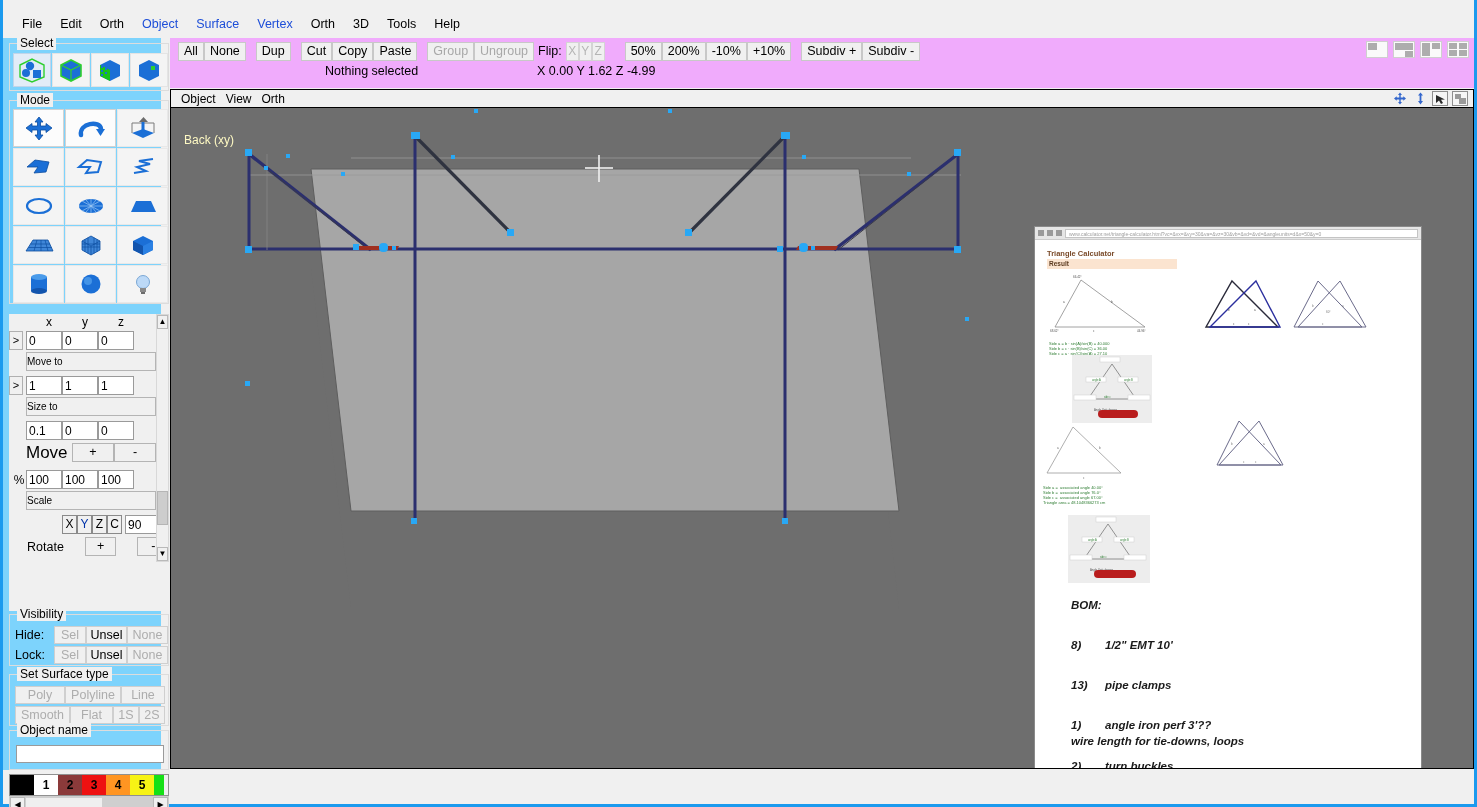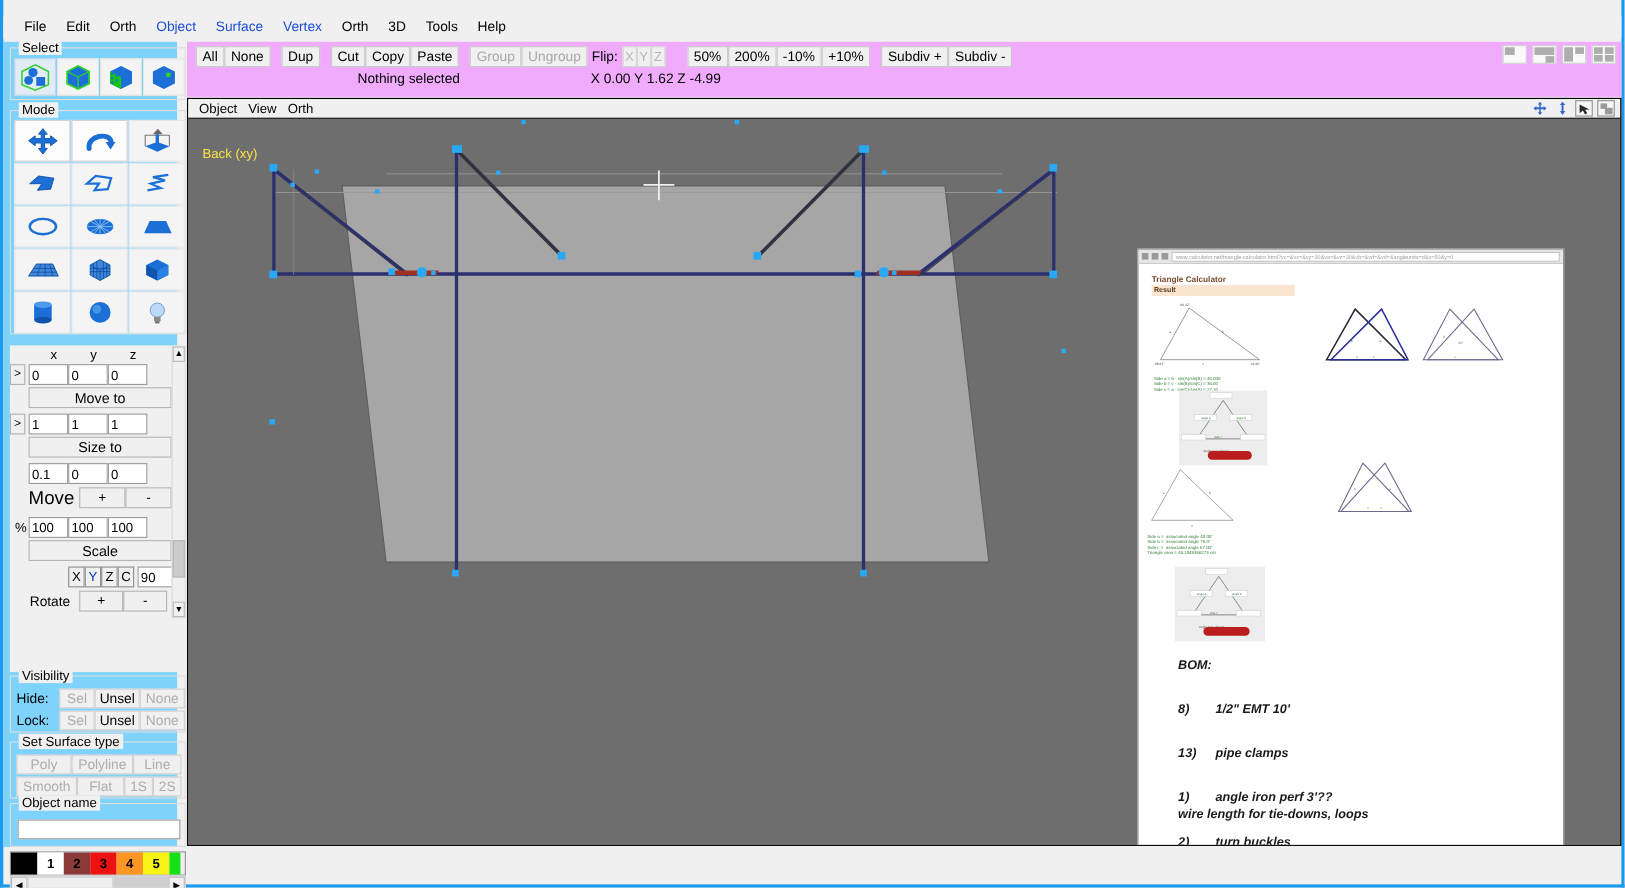--- a/index.html
+++ b/index.html
@@ -126,29 +126,29 @@
     width: 36px; height: 19px;
     border: 1px solid #9a9a9a;
     background: #fff;
     font-size: 12px;
     padding: 0 2px;
     font-family: "Liberation Sans", sans-serif;
   }
   .wide-btn {
     width: 130px; height: 19px; margin: 1px 4px 4px 17px;
     border: 1px solid #b4b4b4; background: #f0f0f0;
-    font-size: 13px; text-align: center; line-height: 17px;
+    font-size: 10px; line-height: 17px;
   }
   .pct-label { width: 14px; text-align: center; font-size: 12px; }
   .mini-btn {
     height: 19px; border: 1px solid #b4b4b4; background: #f0f0f0;
     font-size: 12.5px; text-align: center; line-height: 17px;
   }
   .move-row { display: flex; align-items: center; height: 21px; padding-left: 17px; }
-  .rot-row { display: flex; align-items: center; height: 21px; padding-left: 54px; }
+  .rot-row { display: flex; align-items: center; height: 21px; padding-left: 54px; gap: 21px; }
   .axis-tog {
     width: 15px; height: 19px; border: 1px solid #8a8a8a; background: #f0f0f0;
     font-size: 12px; text-align: center; line-height: 17px;
   }
   .axis-tog.on { color: #0033aa; }
 
   .vscroll {
     position: absolute; right: 0px; top: 0px; width: 13px; height: 248px;
     background: #f0f0f0; border: 1px solid #d8d8d8;
   }
@@ -282,21 +282,21 @@
   .view-icons { margin-left: auto; display: flex; align-items: center; gap: 4px; padding-right: 5px; }
   .vi { width: 16px; height: 15px; display: flex; align-items: center; justify-content: center; }
   .vi.boxed { border: 1px solid #8f8f8f; background: #f6f6f6; }
 
   .canvas {
     position: absolute; left: 0; top: 19px; width: 100%; height: 661px;
     background: #6e6e6e;
   }
   .view-label {
     position: absolute; left: 13px; top: 24px;
-    color: #fde047; font-size: 12px;
+    color: #fef9c3; font-size: 12px;
   }
 
   
   .refimg {
     position: absolute; left: 863px; top: 117px;
     width: 388px; height: 551px;
     background: #ffffff;
     border: 1px solid #8a8a8a;
     overflow: hidden;
   }

